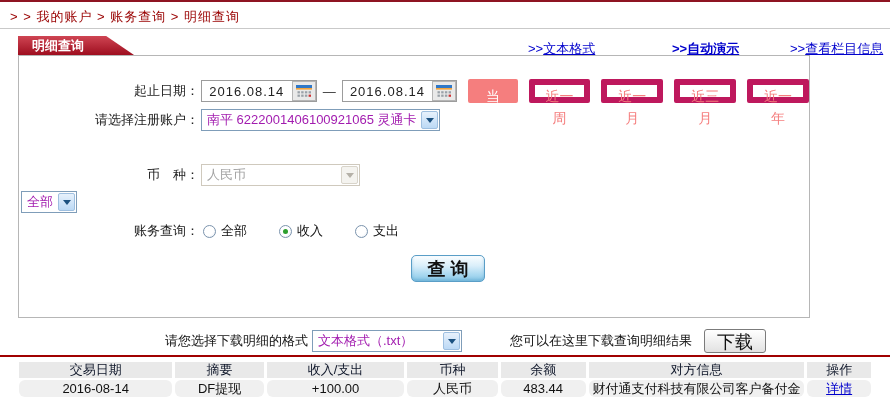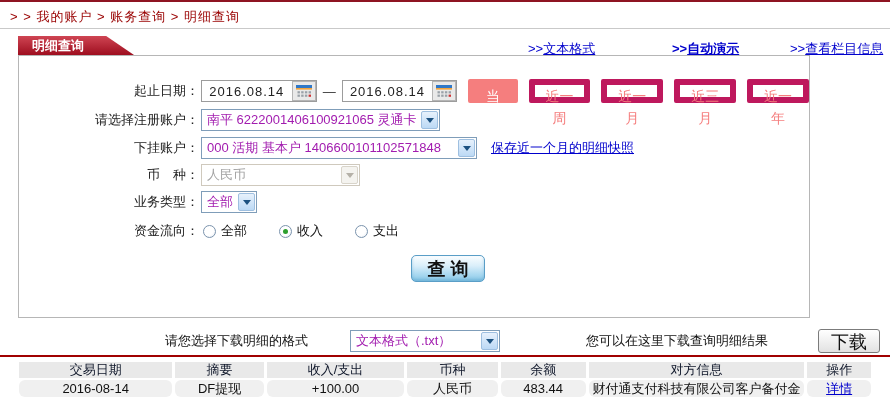--- a/index.html
+++ b/index.html
@@ -66,21 +66,21 @@
   
   .query-btn { position:absolute; left:392px; top:199px; width:74px; height:27px;
                border:1px solid #5a9ec7; border-radius:5px;
                background:linear-gradient(180deg,#fbfdff 0%,#d9eefa 40%,#a8d8f0 75%,#8ecbe9 100%);
                box-shadow:inset 0 -2px 3px rgba(60,140,190,.35);
                font-size:18px; font-weight:bold; color:#111; cursor:pointer;
                font-family:"Liberation Sans","DejaVu Sans",sans-serif; }
 
   
   .dl-row { position:absolute; left:0; top:328px; width:890px; height:26px;
-            display:flex; align-items:center;gap:38px; }
+            display:flex; align-items:center; }
   .dl-label { margin-left:165px; color:#111; }
   .dl-select { width:150px; margin-left:4px; }
   .dl-hint { margin-left:48px; color:#111; }
   .dl-btn { margin-left:12px; width:62px; height:24px; border:1px solid #7b7b7b; border-radius:3px;
             background:linear-gradient(180deg,#ffffff,#e2e2e2); font-size:18px; color:#111; cursor:pointer;
             font-family:"Liberation Sans","DejaVu Sans",sans-serif; }
 
   
   .red-rule { position:absolute; left:0; top:355px; width:890px; height:2px; background:#a00000; }
   .result { position:absolute; left:16px; top:360px; width:858px;
@@ -162,53 +162,42 @@
     <div class="frow" style="top:52px;">
       <span class="flabel">请选择注册账户：</span>
       <div class="select" style="width:239px;">
         <span class="sel-text">南平 6222001406100921065 灵通卡</span>
         <span class="sel-arrow">
             <i></i>
           </span>
       </div>
     </div>
 
-    <div class="frow" style="top:80px;">
-      <span class="flabel">下挂账户：</span>
-      <div class="select" style="width:276px;">
-        <span class="sel-text">000 活期 基本户 1406600101102571848</span>
-        <span class="sel-arrow">
-            <i></i>
-          </span>
-      </div>
-      <a class="snap-link">保存近一个月的明细快照</a>
-    </div>
 
     <div class="frow" style="top:107px;">
       <span class="flabel">币　种：</span>
       <div class="select disabled" style="width:159px;">
         <span class="sel-text">人民币</span>
         <span class="sel-arrow">
             <i></i>
           </span>
       </div>
     </div>
 
     <div class="frow" style="top:134px;">
-      <span class="flabel">业务类型：</span>
       <div class="select" style="width:56px;">
         <span class="sel-text">全部</span>
         <span class="sel-arrow">
             <i></i>
           </span>
       </div>
     </div>
 
     <div class="frow" style="top:163px;">
-      <span class="flabel">资金流向：</span>
+      <span class="flabel">账务查询：</span>
       <span class="radio" style="margin-left:4px;"></span>
       <span class="radio-label">全部</span>
       <span class="radio checked" style="margin-left:32px;">
           <span class="dot"></span>
         </span>
       <span class="radio-label">收入</span>
       <span class="radio" style="margin-left:32px;"></span>
       <span class="radio-label">支出</span>
     </div>
 

